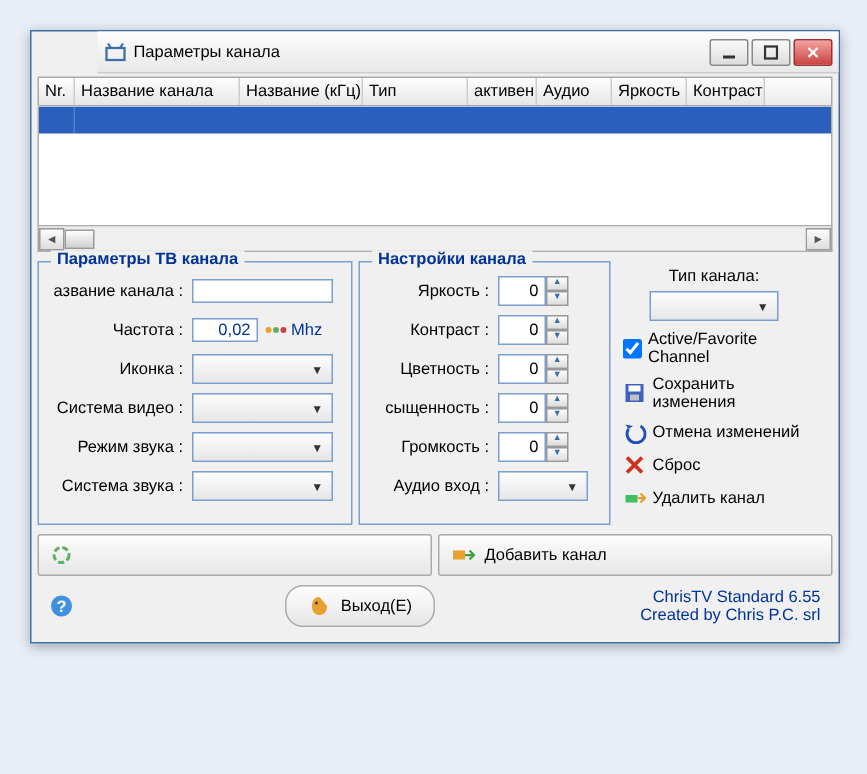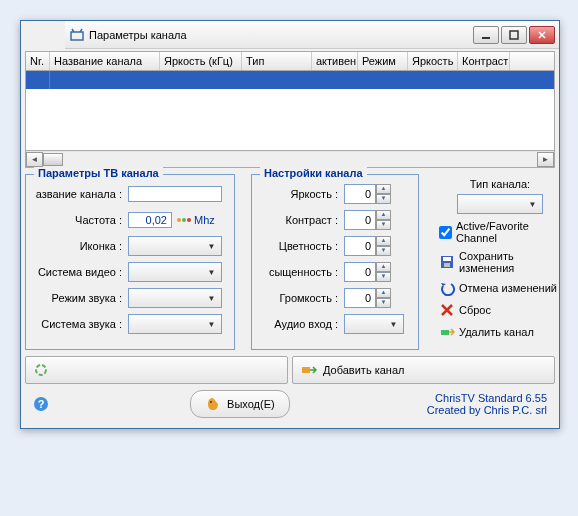--- a/index.html
+++ b/index.html
@@ -14,21 +14,21 @@
 .content { padding: 2px 4px 4px; }
 .table-header { display: flex; background: linear-gradient(to bottom, #fdfdfd, #ebebeb); border: 1px solid #aaa; }
 .th { border-right: 1px solid #ccc; padding: 3px 4px; text-align: left; white-space: nowrap; overflow: hidden; background: linear-gradient(to bottom, #fdfdfd, #e6e6e6); }
 .table-body { height: 80px; background: #fff; border: 1px solid #aaa; border-top: none; overflow: hidden; }
 .selected-row { background: #2b5fbd; height: 18px; display:flex; }
 .selected-row .cell { border-right:1px solid rgba(255,255,255,0.2); }
 .hscroll { height: 17px; background: #e8e8e8; border: 1px solid #aaa; border-top: none; display: flex; align-items: center; }
 .scroll-btn { width: 17px; height: 15px; background: linear-gradient(to bottom,#fdfdfd,#ddd); border: 1px solid #999; display:flex; align-items:center; justify-content:center; font-size:8px; color:#555;}
 .scroll-track { flex: 1; position: relative; height:15px; background:#efefef;}
 .scroll-thumb { position:absolute; left:0; width:20px; height:13px; top:1px; background: linear-gradient(to bottom,#fdfdfd,#d0d0d0); border:1px solid #999;}
-.panels { display: flex; gap: 16px; margin-top: 6px; }
+.panels { display: flex; gap: 4px; margin-top: 6px; }
 .groupbox { border: 1px solid #7a9fcf; padding: 8px 6px 6px; position: relative; background: #f0f0f0; }
 .groupbox-title { position: absolute; top: -8px; left: 8px; background: #f0f0f0; padding: 0 4px; color: #003399; font-weight: bold; }
 .row { display: flex; align-items: center; margin-bottom: 4px; height: 22px; }
 .lbl { text-align: right; padding-right: 6px; white-space: nowrap; }
 .input-text { border: 1px solid #7a9fcf; background: #fff; height: 16px; padding: 2px 4px; }
 .combo { border: 1px solid #7a9fcf; background: linear-gradient(to bottom,#fdfdfd,#e6e6e6); height: 20px; display:flex; align-items:center; justify-content:flex-end; padding:0 2px;}
 .combo-arrow { width:15px; text-align:center; color:#333; font-size:8px;}
 .spin { display:flex; align-items:center; }
 .spin input { width: 32px; text-align:right; height:20px; border:1px solid #7a9fcf; padding:2px 4px; }
 .spin-btns { display:flex; flex-direction:column; }
@@ -76,24 +76,24 @@
             <path d="M2 2 L8 8 M8 2 L2 8" stroke="#fff" stroke-width="1.5"></path>
           </svg>
         </div>
     </div>
   </div>
 
   <div class="content">
     <div class="table-header">
       <div class="th" style="width:24px">Nr.</div>
       <div class="th" style="width:110px">Название канала</div>
-      <div class="th" style="width:82px">Яркость (кГц)</div>
+      <div class="th" style="width:82px">Название (кГц)</div>
       <div class="th" style="width:70px">Тип</div>
       <div class="th" style="width:46px">активен</div>
-      <div class="th" style="width:50px">Режим</div>
+      <div class="th" style="width:50px">Аудио</div>
       <div class="th" style="width:50px">Яркость</div>
       <div class="th" style="width:52px">Контраст</div>
     </div>
     <div class="table-body">
       <div class="selected-row">
         <div class="cell" style="width:24px"></div>
       </div>
     </div>
     <div class="hscroll">
       <div class="scroll-btn">◄</div>

